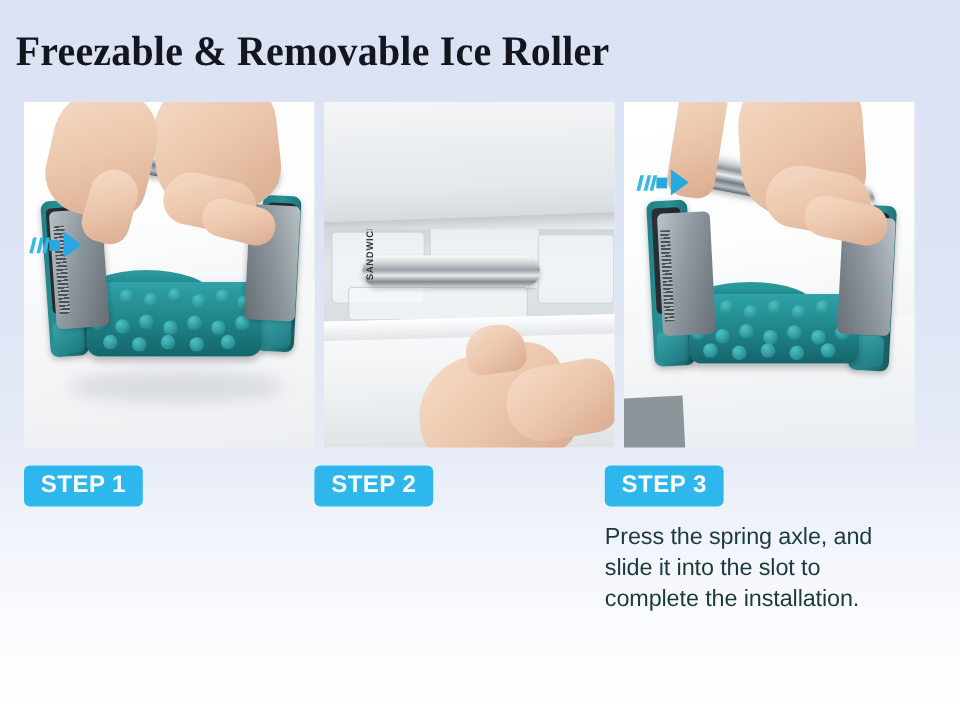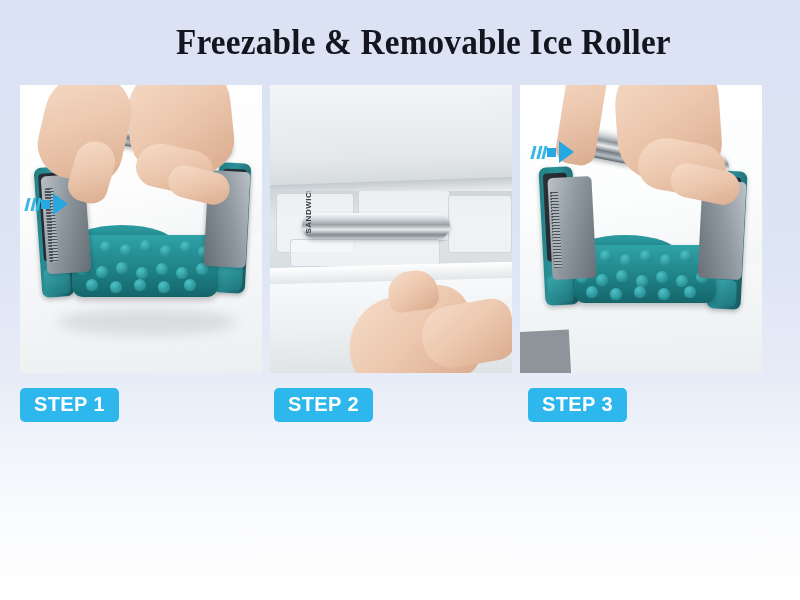--- a/index.html
+++ b/index.html
@@ -23,21 +23,21 @@
         #ffffff 100%);
   }
 
   
   .title-bar {
     position:absolute;
     top:0; left:0;
     width:684px; height:85px;
     display:flex;
     align-items:center;
-    justify-content:flex-end;
+    justify-content:flex-start;
   }
   .title {
     font-family:"Liberation Serif", serif;
     font-weight:bold;
     font-size:35px;
     letter-spacing:.2px;
     color:#13161f;
     white-space:nowrap;
     transform:scaleX(.95);
   }
@@ -326,21 +326,21 @@
     background:#28a8e0;
     margin-left:-1px;
   }
 
   
   .steps {
     position:absolute;
     top:388px; left:20px;
     width:768px; height:200px;
     display:flex;
-    gap:12px;
+    gap:0;
   }
   .step-col { width:242px; }
   .badge {
     display:inline-block;
     background:#2eb7ec;
     color:#ffffff;
     font-weight:bold;
     font-size:20px;
     letter-spacing:.4px;
     padding:5px 14px 6px;
@@ -517,16 +517,17 @@
     <div class="step-col">
       <span class="badge">STEP 1</span>
     </div>
 
     <div class="step-col">
       <span class="badge">STEP 2</span>
     </div>
 
     <div class="step-col teal">
       <span class="badge">STEP 3</span>
+      <div class="step-body">Press the spring axle, and slide it into the slot to complete the installation.</div>
     </div>
   </div>
 
 </div>
 
 </body></html>

